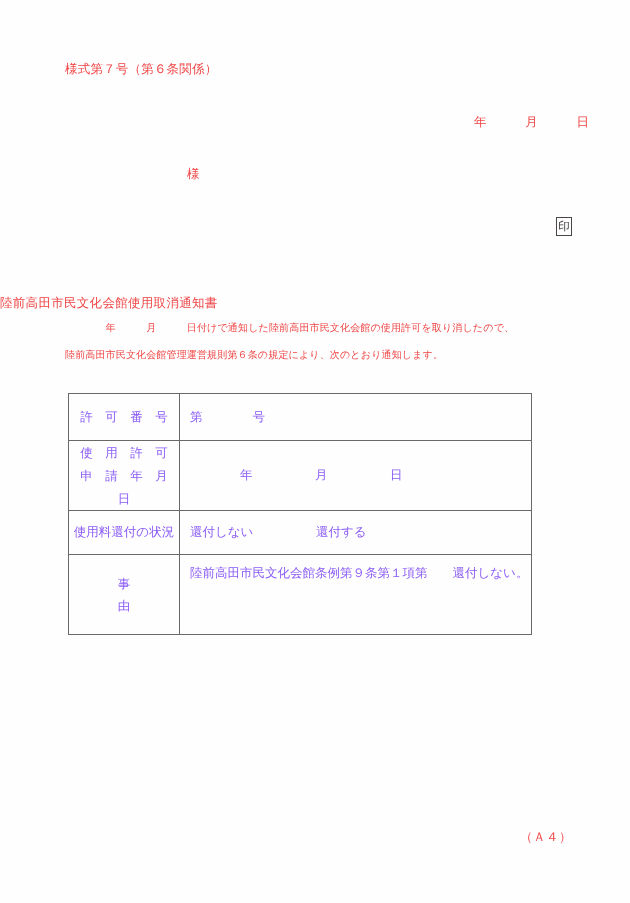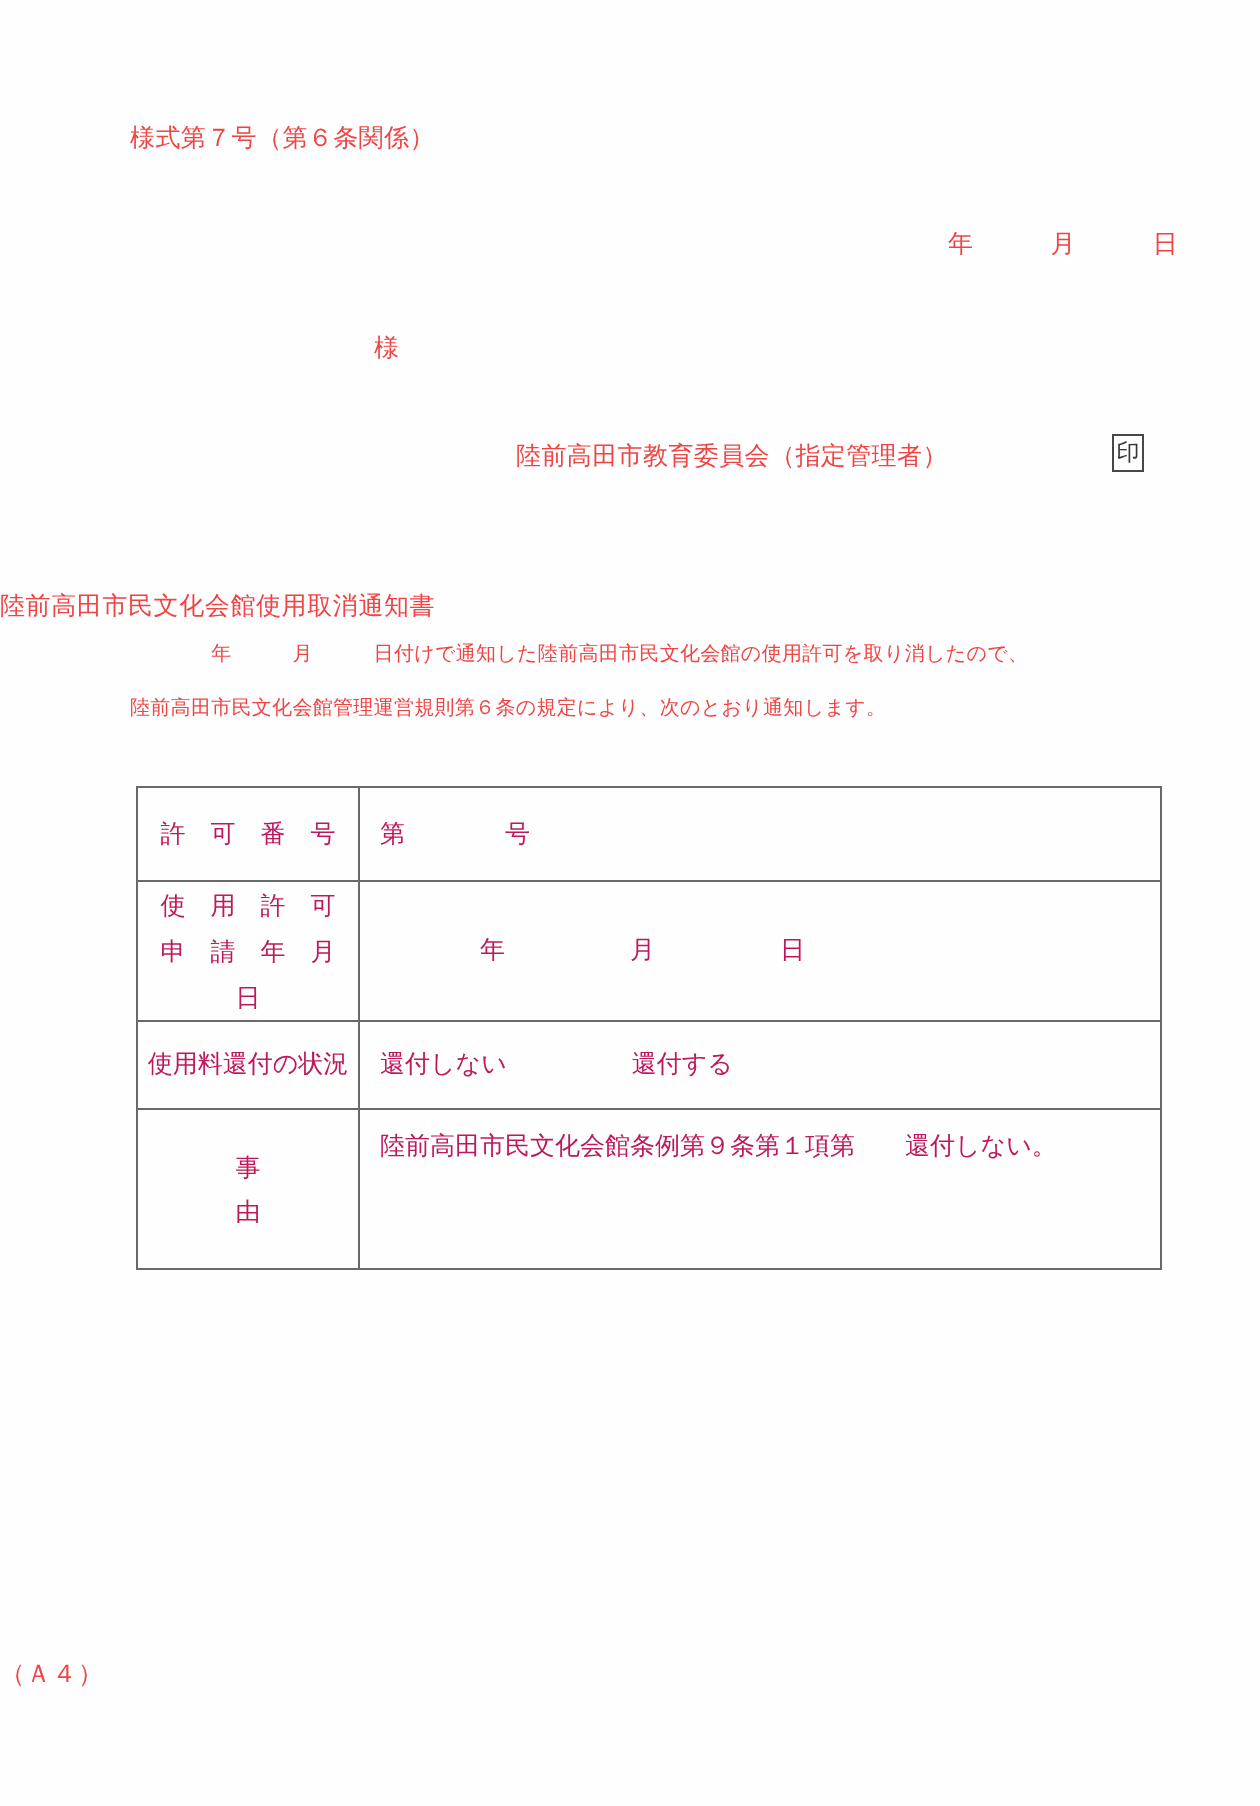--- a/index.html
+++ b/index.html
@@ -88,24 +88,24 @@
   }
   
   .tbl-wrap {
     position: absolute;
     left: 68px;
     top: 393px;
     width: 514px;
   }
   table.form-table {
     border-collapse: collapse;
-    width: 513px;
+    width: 464px;
     table-layout: fixed;
     font-size: 12.5px;
-    color: #be185d;
+    color: #8b5cf6;
   }
   table.form-table td {
     border: 1px solid #6b6868;
     padding: 0;
     vertical-align: middle;
     font-family: "DejaVu Serif", "Liberation Serif", serif;
   }
   .lbl-cell {
     width: 110px;
     text-align: center;
@@ -143,37 +143,36 @@
   .val-indent-date {
     padding-left: 60px !important;
   }
   
   .footer-size {
     left: 0;
     top: 827px;
     width: 630px;
     padding-right: 58px;
     box-sizing: border-box;
-    text-align: left;
+    text-align: right;
     font-size: 12.5px;
     letter-spacing: 0.5px;
   }
 </style>
 </head>
 <body>
 
 <div class="page">
 
   <div class="t form-no">様式第７号（第６条関係）</div>
 
   <div class="t date-line">年　　　月　　　日</div>
 
   <div class="t addressee">様</div>
 
-  <div class="t issuer">陸前高田市教育委員会（指定管理者）</div>
 
   <div class="seal-box">印</div>
 
   <div class="t doc-title">陸前高田市民文化会館使用取消通知書</div>
 
   <div class="t body-l1">　　　　年　　　月　　　日付けで通知した陸前高田市民文化会館の使用許可を取り消したので、</div>
 
   <div class="t body-l2">陸前高田市民文化会館管理運営規則第６条の規定により、次のとおり通知します。</div>
 
   <div class="tbl-wrap">

